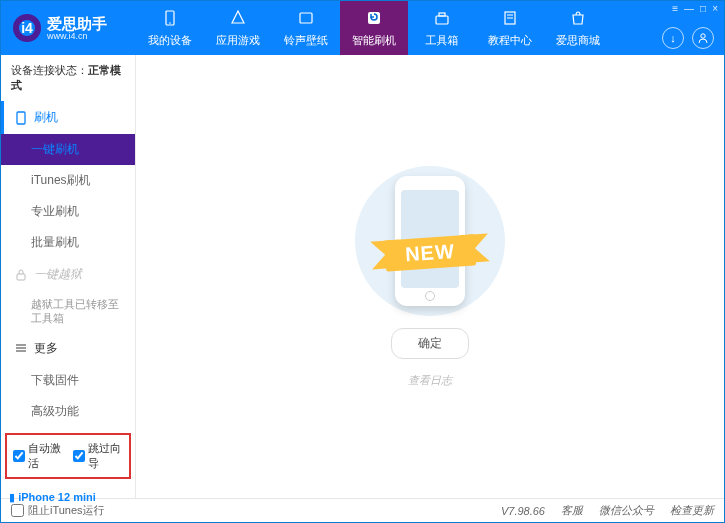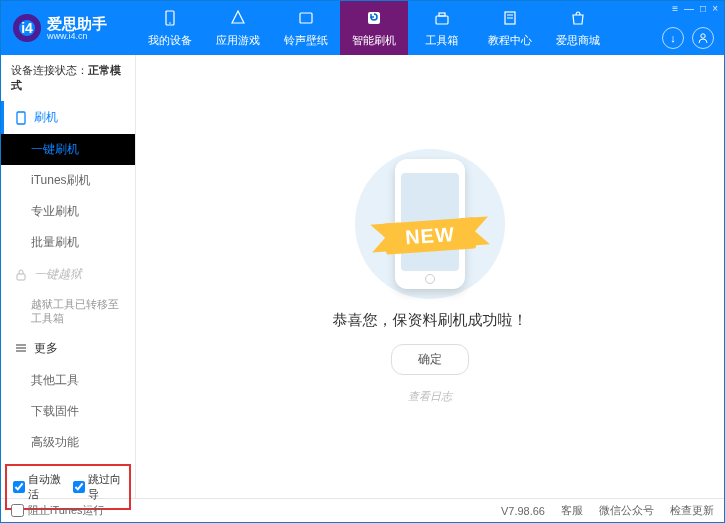--- a/index.html
+++ b/index.html
@@ -20,21 +20,21 @@
 .circ-btn { width: 22px; height: 22px; border: 1.5px solid rgba(255,255,255,.7); border-radius: 50%; display: flex; align-items: center; justify-content: center; font-size: 11px; cursor: pointer; }
 
 .body { display: flex; height: calc(100% - 54px - 24px); }
 .sidebar { width: 135px; border-right: 1px solid #e8e8e8; display: flex; flex-direction: column; font-size: 12px; color: #555; }
 .conn-state { padding: 8px 10px; font-size: 11px; color: #333; }
 .conn-state .val { color: #333; font-weight: bold; }
 .menu-group-head { display: flex; align-items: center; padding: 8px 10px; gap: 6px; color: #333; border-left: 3px solid transparent; cursor: pointer; }
 .menu-group-head.major { color: #0a84ff; border-left-color: #0a84ff; }
 .menu-group-head .ic { width: 14px; height: 14px; display: flex; align-items: center; justify-content: center; font-size: 12px; }
 .sub-item { padding: 7px 10px 7px 30px; cursor: pointer; color: #666; }
-.sub-item.active { background: #000000; color: #0a84ff; }
+.sub-item.active { background: #4c1d95; color: #0a84ff; }
 .sub-note { padding: 6px 10px 6px 30px; color: #999; font-size: 11px; line-height: 1.3; }
 .checks { border: 2px solid #d33; margin: 6px 4px; padding: 6px; display: flex; gap: 10px; font-size: 11px; color: #333; }
 .checks label { display: flex; align-items: center; gap: 3px; cursor: pointer; }
 .checks input { accent-color: #0a84ff; width: 12px; height: 12px; }
 .device { padding: 6px 8px; font-size: 11px; }
 .device-name { color: #0a84ff; font-weight: bold; }
 
 .main { flex: 1; display: flex; flex-direction: column; align-items: center; justify-content: center; position: relative; }
 .phone-ill { width: 150px; height: 150px; border-radius: 50%; background: #e6f1f9; display: flex; align-items: center; justify-content: center; position: relative; margin-bottom: 12px; }
 .phone-body { width: 70px; height: 130px; background: #fff; border-radius: 12px; box-shadow: 0 4px 10px rgba(0,0,0,.15); position: relative; }
@@ -43,21 +43,21 @@
 .new-ribbon { position: absolute; top: 58%; left: 50%; transform: translate(-50%,-50%) rotate(-4deg); padding: 4px 20px; font-weight: 900; font-size: 20px; color: #fff; letter-spacing: 1px; background: #ffc23c; border-radius: 2px; }
 .new-ribbon:before, .new-ribbon:after { content: ""; position: absolute; top: 0; width: 0; height: 0; border: 14px solid #ffc23c; }
 .new-ribbon:before { left: -14px; border-left-color: transparent; }
 .new-ribbon:after { right: -14px; border-right-color: transparent; }
 .msg { font-size: 15px; color: #333; margin-bottom: 14px; }
 .ok-btn { border: 1px solid #ddd; background: #fff; padding: 6px 26px; font-size: 12px; color: #555; cursor: pointer; border-radius: 12px; }
 .log-link { margin-top: 14px; font-size: 11px; color: #bbb; cursor: pointer; font-style: italic; }
 
 .statusbar { height: 24px; border-top: 1px solid #e5e5e5; display: flex; align-items: center; font-size: 11px; color: #666; padding: 0 10px; justify-content: space-between; }
 .statusbar label { display: flex; align-items: center; gap: 4px; cursor: pointer; }
-.sb-right { display: flex; gap: 16px; align-items: center; }
+.sb-right { display: flex; gap: 16px; align-items: center; font-style: italic; }
 .sb-right span { cursor: pointer; }
 .spacer { flex: 1; }
 </style>
 </head>
 <body>
 
 <div class="titlebar">
   <div class="logo-area">
     <div class="logo-icon">i4</div>
     <div>
@@ -181,21 +181,20 @@
     <div class="menu-group-head">
       <span class="ic">
           <svg width="12" height="12" viewBox="0 0 12 12">
             <line x1="1" y1="3" x2="11" y2="3" stroke="#666" stroke-width="1.3"></line>
             <line x1="1" y1="6" x2="11" y2="6" stroke="#666" stroke-width="1.3"></line>
             <line x1="1" y1="9" x2="11" y2="9" stroke="#666" stroke-width="1.3"></line>
           </svg>
         </span>
       <span>更多</span>
     </div>
-    <div class="sub-item">其他工具</div>
     <div class="sub-item">下载固件</div>
     <div class="sub-item">高级功能</div>
 
     <div class="spacer"></div>
 
     <div class="checks">
       <label>
           <input type="checkbox" checked="" style="">
           <span>自动激活</span>
         </label>
@@ -214,21 +213,20 @@
   </div>
 
   <div class="main">
     <div class="phone-ill">
       <div class="phone-body">
           <div class="phone-screen"></div>
           <div class="phone-home"></div>
         </div>
       <div class="new-ribbon">NEW</div>
     </div>
-    <div class="msg">恭喜您，保资料刷机成功啦！</div>
     <button class="ok-btn">确定</button>
     <div class="log-link">查看日志</div>
   </div>
 </div>
 
 <div class="statusbar">
   <label>
       <input type="checkbox" style="">
       <span>阻止iTunes运行</span>
     </label>

